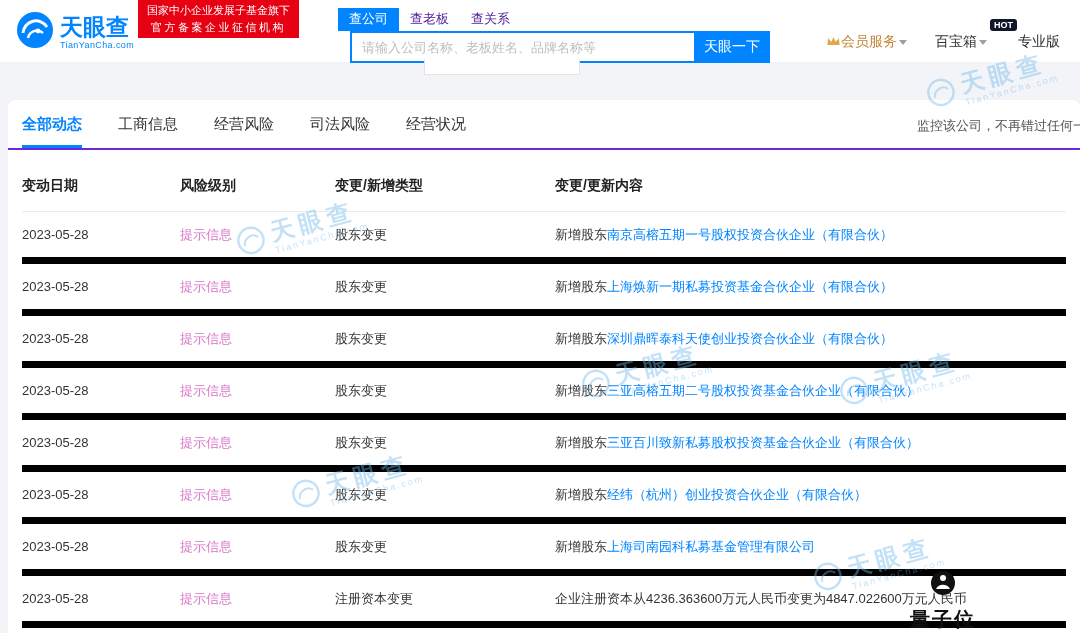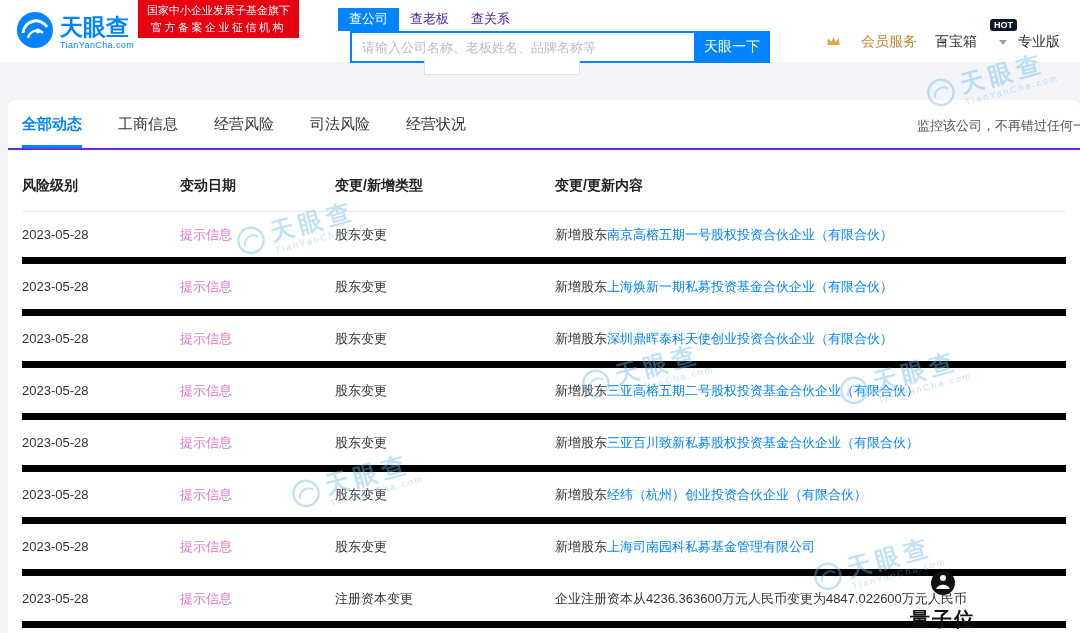--- a/index.html
+++ b/index.html
@@ -17,21 +17,21 @@
   .search-area { position:absolute; left:338px; top:8px; }
   .stabs { display:flex; }
   .stab { font-size:13px; color:#4c1d95; padding:2px 11px 3px; cursor:pointer; }
   .stab.active { background:#0084ff; color:#fff; }
   .sbox { display:flex; width:432px; height:32px; }
   .sbox input { flex:1; border:2px solid #0084ff; border-right:none; padding:0 10px; font-size:13px; color:#333; outline:none;margin-left:12px; }
   .sbox input::placeholder { color:#bdbdbd; }
   .sbox .go { width:76px; background:#0084ff; color:#fff; font-size:14px; border:none; cursor:pointer; }
   .dropdown-remnant { position:absolute; left:424px; top:59px; width:156px; height:16px; background:#fff; border:1px solid #e3e3e3; border-top:none; z-index:4; }
 
-  .menu-item { position:absolute; top:33px; display:flex; align-items:center; gap:20px; font-size:14px; color:#333; cursor:pointer; white-space:nowrap; }
+  .menu-item { position:absolute; top:33px; display:flex; align-items:center; gap:0; font-size:14px; color:#333; cursor:pointer; white-space:nowrap; }
   .menu-vip { left:826px; color:#c4873b; }
   .menu-toolbox { left:935px;justify-content:flex-end; }
   .menu-pro { left:1018px; }
   .caret { width:0; height:0; border-left:4px solid transparent; border-right:4px solid transparent; border-top:5px solid #9aa0a6; margin-left:2px; }
   .hot-badge { position:absolute; left:990px; top:19px; background:#0f172a; color:#fff; font-size:9px; font-weight:bold; padding:1px 4px; border-radius:3px; z-index:4; }
 
   
   .card { position:absolute; left:8px; top:100px; width:1072px; height:533px; background:#fff; border-radius:8px 8px 0 0; z-index:2; }
   .nav { position:relative; display:flex; gap:36px; height:50px; padding:0 14px; border-bottom:2px solid #6d28d9; }
   .nav-tab { display:flex; align-items:center; font-size:15px; color:#333; cursor:pointer; border-bottom:3px solid transparent; padding-top:3px; }
@@ -122,22 +122,22 @@
       <span class="nav-tab active">全部动态</span>
       <span class="nav-tab">工商信息</span>
       <span class="nav-tab">经营风险</span>
       <span class="nav-tab">司法风险</span>
       <span class="nav-tab">经营状况</span>
       <span class="monitor">监控该公司，不再错过任何一</span>
     </div>
 
     <div class="table">
       <div class="trow thead">
+        <span>变动日期</span>
         <span>风险级别</span>
-        <span>变动日期</span>
         <span>变更/新增类型</span>
         <span>变更/更新内容</span>
       </div>
 
       <div class="trow">
         <span>2023-05-28</span>
         <span class="risk">提示信息</span>
         <span>股东变更</span>
         <span class="content-cell"><span>新增股东</span><span class="link">南京高榕五期一号股权投资合伙企业（有限合伙）</span></span>
       </div>

